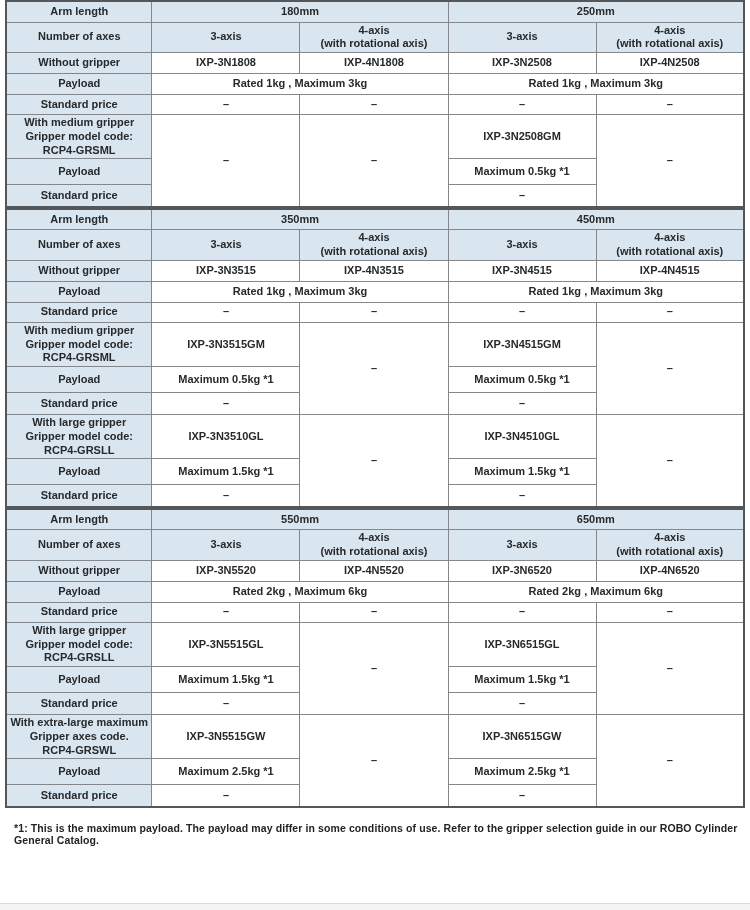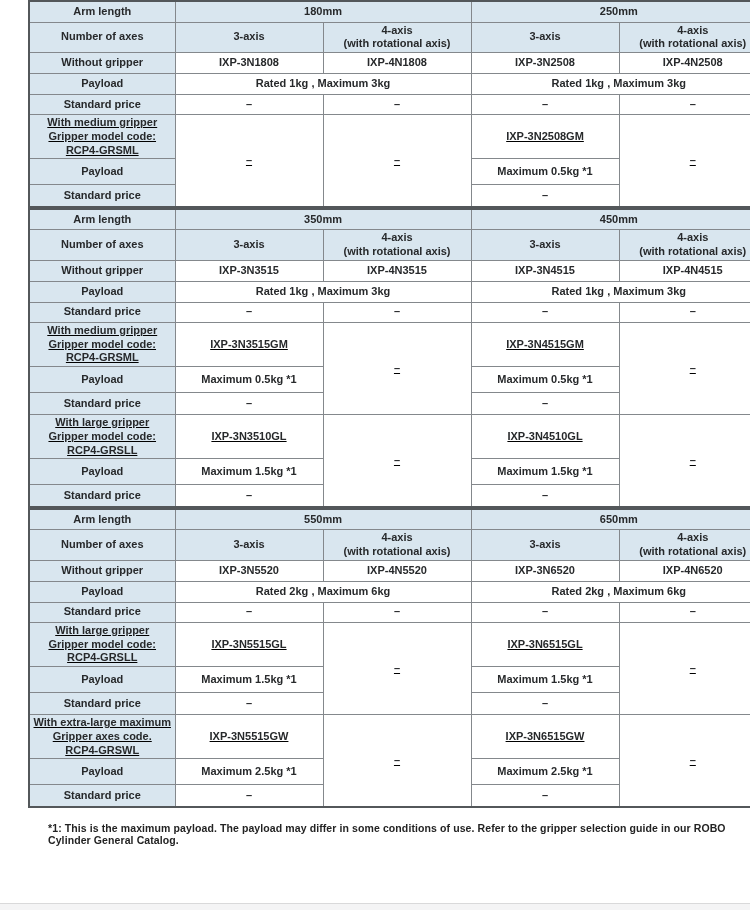--- a/index.html
+++ b/index.html
@@ -2,21 +2,21 @@
 <html><head>
 <meta charset="utf-8">
 <style>
   * { box-sizing: border-box; }
   html, body { margin: 0; padding: 0; }
   body {
     width: 750px; height: 910px;
     background: #ffffff;
     font-family: "Liberation Sans", sans-serif;
   }
-  .page { position: relative; width: 750px; height: 910px; overflow: hidden; background:#fff;padding-left:28px; }
+  .page { position: relative; width: 750px; height: 910px; overflow: hidden; background:#fff; }
 
   table.spec {
     border-collapse: collapse;
     table-layout: fixed;
     width: 740px;
     margin: 0 auto;
     border: 2px solid #53575a;
   }
   table.spec col.c0 { width: 146px; }
   table.spec col.cd { width: 148px; }
@@ -35,26 +35,26 @@
   table.spec td.hd { background: #d9e6ef; }
   .blk { display: block; }
 
   .t-first { margin-top: 6px; }
   .t-next  { margin-top: 22px; }
 
   tr.h-arm   { height: 21px; }
   tr.h-axes  { height: 29px; }
   tr.h-std   { height: 21px; }
   tr.h-price { height: 20px; }
-  tr.h-grip  { height: 41px; text-decoration: underline; }
+  tr.h-grip  { height: 41px; }
   tr.h-gpay  { height: 26px; }
   tr.h-gprice{ height: 22px; }
 
   .footnote {
-    margin: 14px 0 0 20px;
+    margin: 14px 0 0 14px;
     font-size: 10.5px;
     font-weight: 600;
     color: #232323;
     letter-spacing: 0.1px;
   }
   .bottom-strip {
     position: absolute;
     left: 0; bottom: 0;
     width: 750px; height: 7px;
     background: #f4f4f5;

